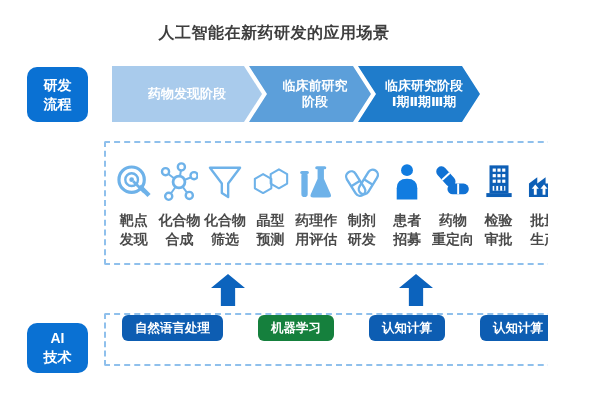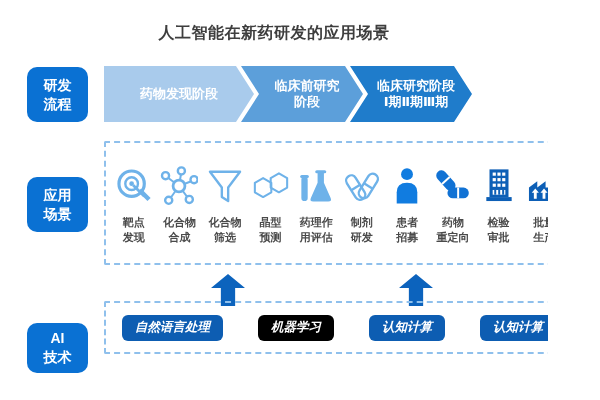--- a/index.html
+++ b/index.html
@@ -16,45 +16,45 @@
   
   .badge{
     position:absolute;left:27px;width:61px;border-radius:10px;
     display:flex;align-items:center;justify-content:center;text-align:center;
     color:#fff;font-size:14px;font-weight:bold;line-height:1.35;
   }
   .badge-1{top:67px;height:55px;}
   .badge-2{top:177px;height:55px;}
   .badge-3{top:323px;height:50px;}
   
-  .chevrons{position:absolute;left:104px;top:66px;width:472px;height:56px;display:flex;}
+  .chevrons{position:absolute;left:112px;top:66px;width:472px;height:56px;display:flex;}
   .chev{
     height:56px;display:flex;align-items:center;justify-content:center;text-align:center;
     color:#fff;font-size:13px;font-weight:bold;line-height:1.2;
     clip-path:polygon(0 0,calc(100% - 18px) 0,100% 50%,calc(100% - 18px) 100%,0 100%,18px 50%);
     padding-left:10px;box-sizing:border-box;
   }
   .chev-first{clip-path:polygon(0 0,calc(100% - 18px) 0,100% 50%,calc(100% - 18px) 100%,0 100%);padding-left:0;}
   .chev+.chev{margin-left:-13px;}
   .chev-1{width:150px;}
   .chev-2{width:122px;}
   .chev-3{width:122px;}
   .chev-4{width:124px;}
   
   .dash-box{
     position:absolute;left:104px;width:470px;box-sizing:border-box;
     border:2px dashed #8fc0ec;border-radius:2px;
   }
   .scenarios-box{top:141px;height:124px;display:flex;align-items:center;padding:0 5px;}
-  .ai-box{top:301px;height:53px;display:flex;align-items:center;justify-content:space-between;padding:0 16px;font-style:italic;}
+  .ai-box{top:313px;height:53px;display:flex;align-items:flex-start;justify-content:space-between;padding:0 16px;}
   
   .sc-item{flex:1;display:flex;flex-direction:column;align-items:center;min-width:0;}
   .sc-icon{height:46px;display:flex;align-items:flex-end;justify-content:center;}
   .sc-label{
-    margin-top:7px;font-size:11px;line-height:1.3;color:#4a4a4a;
+    margin-top:7px;font-size:14px;line-height:1.3;color:#4a4a4a;
     text-align:center;font-weight:bold;
   }
   
   .tech-chip{
     height:26px;display:flex;align-items:center;justify-content:center;
     border-radius:6px;color:#fff;font-size:12.5px;font-weight:bold;padding:0 13px;
   }
   
   .up-arrow{
     position:absolute;top:274px;width:34px;height:32px;
@@ -75,22 +75,20 @@
 流程</div>
 
   <div class="chevrons">
     <div class="chev chev-first chev-1 preline" style="background: rgb(169, 203, 236);">药物发现阶段</div>
     <div class="chev chev-2 preline" style="background: rgb(92, 159, 218);">临床前研究
 阶段</div>
     <div class="chev chev-3 preline" style="background: rgb(31, 124, 203);">临床研究阶段
 Ⅰ期Ⅱ期Ⅲ期</div>
   </div>
 
-  <div class="badge badge-2 preline" style="background: rgb(10, 113, 211);">应用
-场景</div>
 
   <div class="dash-box scenarios-box" style="border-color: rgb(143, 192, 236);">
 
     <div class="sc-item">
       <div class="sc-icon" style="color: rgb(110, 178, 233);">
         <svg width="38" height="44" viewBox="0 0 48 52">
           <circle cx="21" cy="23" r="16" fill="none" stroke="currentColor" stroke-width="4"></circle>
           <circle cx="21" cy="23" r="8" fill="none" stroke="currentColor" stroke-width="3"></circle>
           <circle cx="21" cy="23" r="3" fill="currentColor"></circle>
           <path d="M23 25 L37 39" stroke="currentColor" stroke-width="3.5"></path>
@@ -253,18 +251,18 @@
   </div>
 
   <div class="up-arrow up-arrow-left" style="background: rgb(12, 99, 189);"></div>
   <div class="up-arrow up-arrow-right" style="background: rgb(12, 99, 189);"></div>
 
   <div class="badge badge-3 preline" style="background: rgb(10, 113, 211);">AI
 技术</div>
 
   <div class="dash-box ai-box" style="border-color: rgb(143, 192, 236);">
     <div class="tech-chip" style="background: rgb(13, 93, 178);">自然语言处理</div>
-    <div class="tech-chip" style="background: #000000;">机器学习</div>
+    <div class="tech-chip" style="background: #15803d;">机器学习</div>
     <div class="tech-chip" style="background: rgb(13, 93, 178);">认知计算</div>
     <div class="tech-chip" style="background: rgb(13, 93, 178);">认知计算</div>
   </div>
 
 </div>
 
 </body></html>

